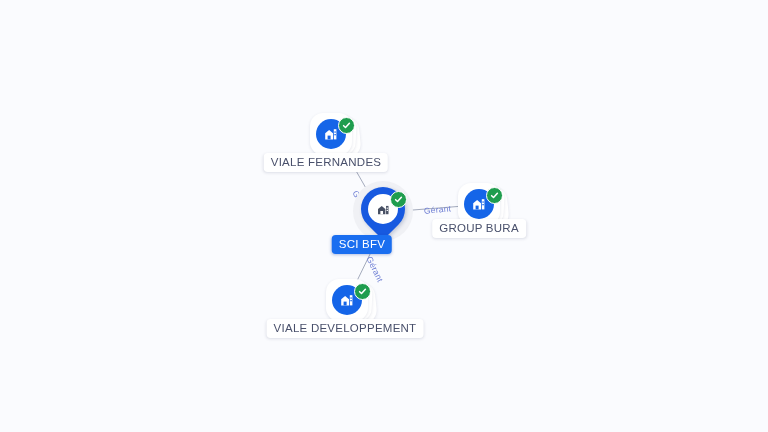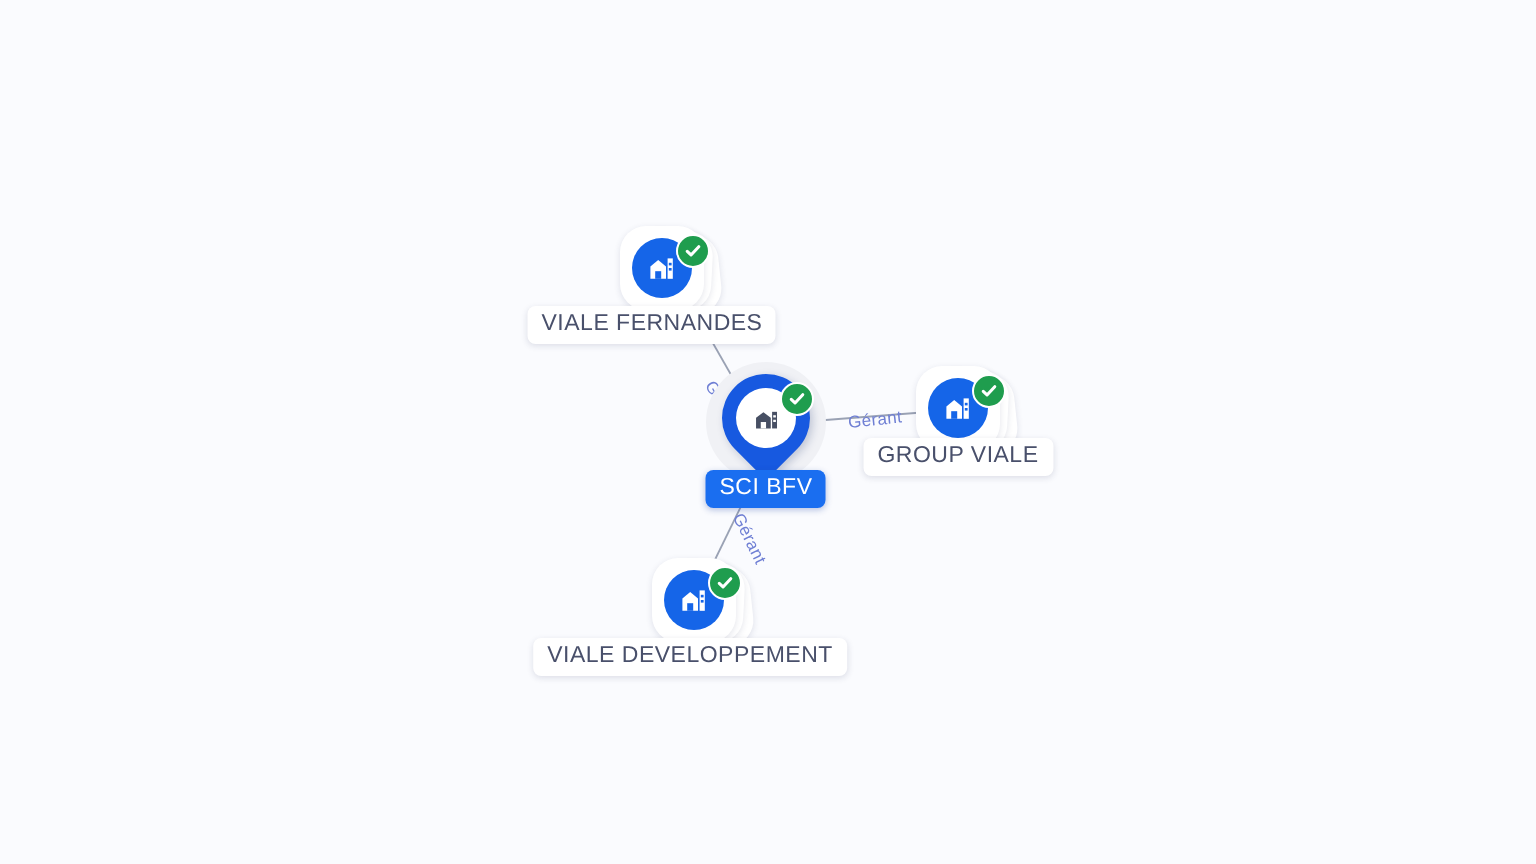--- a/index.html
+++ b/index.html
@@ -204,21 +204,21 @@
         <rect x="12.4" y="6.4" width="1.4" height="1.3" fill="#1565e8"></rect>
         <rect x="12.4" y="9.0" width="1.4" height="1.3" fill="#1565e8"></rect>
       </svg>
     </div>
     <div class="check-badge">
       <svg width="9" height="9" viewBox="0 0 10 10">
         <path d="M1.8 5.2 L3.9 7.2 L8.2 2.6" stroke="#ffffff" stroke-width="1.7" fill="none" stroke-linecap="round" stroke-linejoin="round"></path>
       </svg>
     </div>
   </div>
-  <div class="node-label" style="left:479px; top:219px;">GROUP VIALE</div>
+  <div class="node-label" style="left:479px; top:219px;">GROUP BURA</div>
 
   <div class="node" style="left:347px; top:300px;">
     <div class="stack-card c1"></div>
     <div class="stack-card c2"></div>
     <div class="stack-card c3"></div>
     <div class="co-circle">
       <svg width="18" height="18" viewBox="0 0 18 18">
         <path d="M3.2 14.4 L3.2 8.2 L7.1 5.0 L11.0 8.2 L11.0 14.4 Z" fill="#ffffff"></path>
         <rect x="5.6" y="10.6" width="3.0" height="3.8" fill="#1565e8"></rect>
         <rect x="11.8" y="4.2" width="2.6" height="10.2" fill="#ffffff"></rect>
@@ -245,15 +245,15 @@
         <rect x="12.3" y="7.0" width="1.4" height="1.2" fill="#ffffff"></rect>
         <rect x="12.3" y="9.4" width="1.4" height="1.2" fill="#ffffff"></rect>
       </svg>
     </div>
     <div class="check-badge pin-check">
       <svg width="9" height="9" viewBox="0 0 10 10">
         <path d="M1.8 5.2 L3.9 7.2 L8.2 2.6" stroke="#ffffff" stroke-width="1.7" fill="none" stroke-linecap="round" stroke-linejoin="round"></path>
       </svg>
     </div>
   </div>
-  <div class="node-label primary" style="left:383px; top:235px;">SCI BFV</div>
+  <div class="node-label primary" style="left:362px; top:235px;">SCI BFV</div>
 
 </div>
 
 </body></html>

